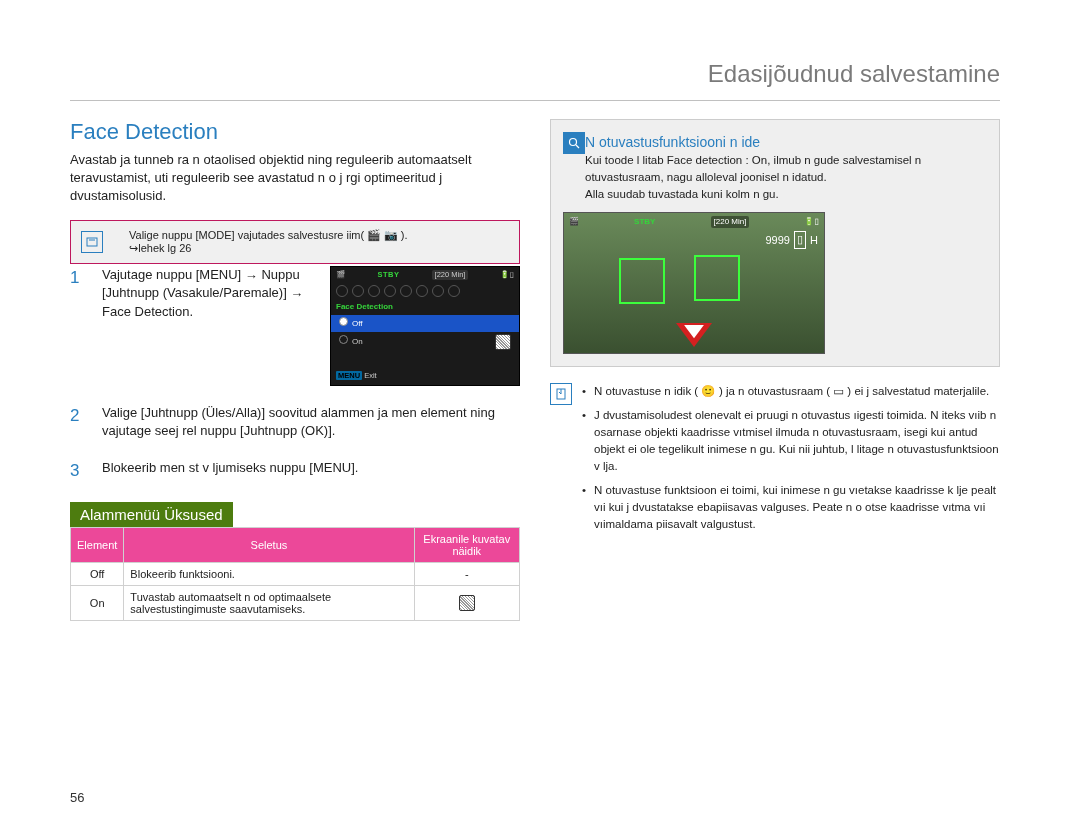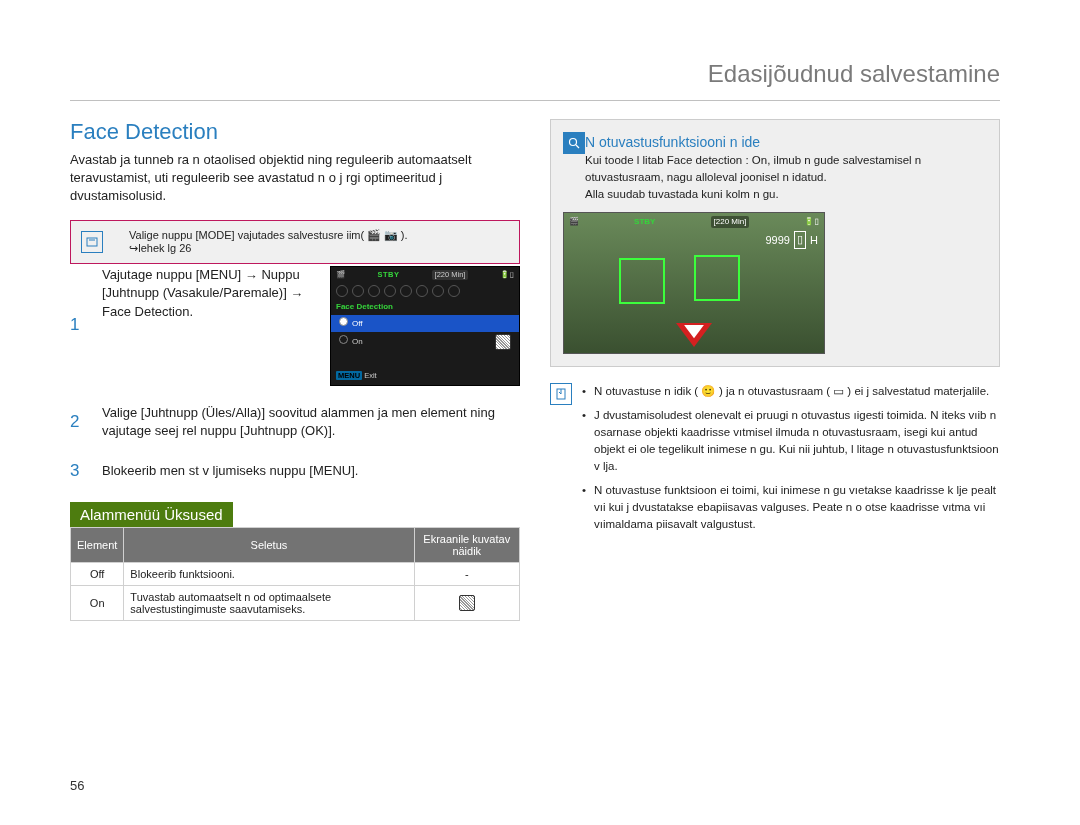--- a/index.html
+++ b/index.html
@@ -66,21 +66,20 @@
     list-style: none; padding: 0; margin: 0 0 18px 0;
     counter-reset: step;
   }
   ol.steps > li {
     counter-increment: step;
     display: flex;
     gap: 14px;
     font-size: 13px;
     line-height: 1.45;
     margin-bottom: 18px;
-    align-items: center;
   }
   ol.steps > li::before {
     content: counter(step);
     color: #2a7fbf;
     font-size: 17px;
     width: 18px;
     flex-shrink: 0;
   }
   .step-body { flex: 1; }
   .step-row { display:flex; gap:12px; align-items:flex-start; }
@@ -111,21 +110,21 @@
   .camera-footer .menu { background:#0369a1;color:#000;padding:0 2px;border-radius:1px;font-weight:bold;}
 
   .submenu-header {
     background:#4d7c0f;color:#fff;font-size:15px;
     padding:4px 10px;display:inline-block;margin-bottom:0;
   }
   table.submenu {
     border-collapse:collapse;width:100%;font-size:11px;
   }
   table.submenu th {
-    background:#737373;color:#fff;font-weight:400;
+    background:#ec4899;color:#fff;font-weight:400;
     padding:5px 6px;text-align:center;border:1px solid #d0d0d0;
     font-size:11px;
   }
   table.submenu td {
     border:1px solid #d0d0d0;padding:5px 6px;text-align:left;
     vertical-align:middle;
   }
   table.submenu td.c { text-align:center; }
 
   .example-box {
@@ -170,21 +169,21 @@
     list-style:none;padding:0;margin:0;flex:1;
   }
   .note-list li {
     position:relative;padding-left:12px;margin-bottom:6px;
   }
   .note-list li::before{
     content:"•";position:absolute;left:0;top:0;
   }
 
   .page-num {
-    position:absolute;bottom:32px;left:70px;font-size:13px;color:#333;
+    position:absolute;bottom:20px;left:70px;font-size:13px;color:#333;
   }
   .face-glyph {
     display:inline-block;width:14px;height:14px;border:1px solid #333;
     position:relative;border-radius:2px;vertical-align:middle;
     background:repeating-linear-gradient(45deg,#fff,#fff 1px,#999 1px,#999 2px);
   }
 </style>
 </head>
 <body>
 

